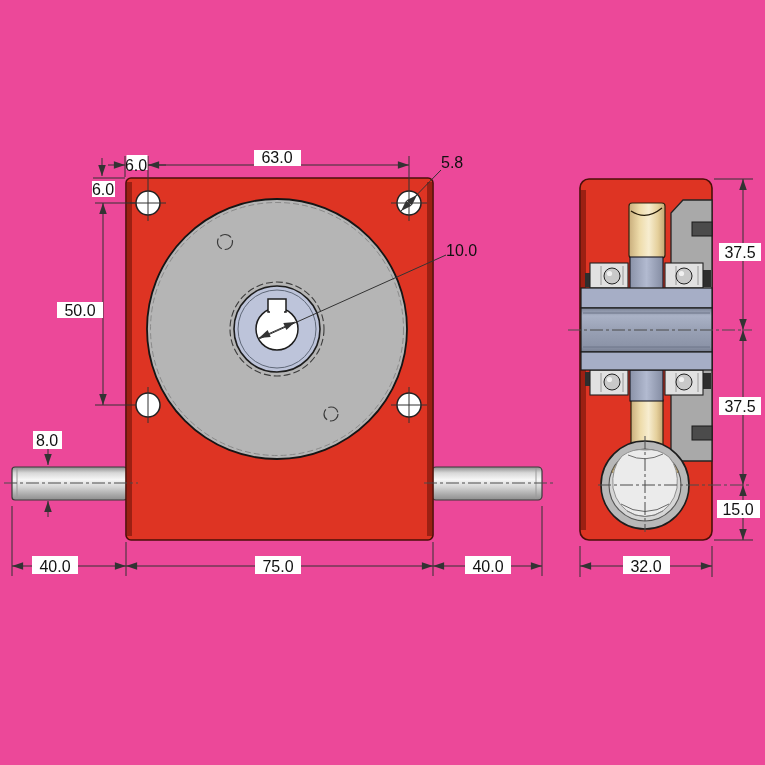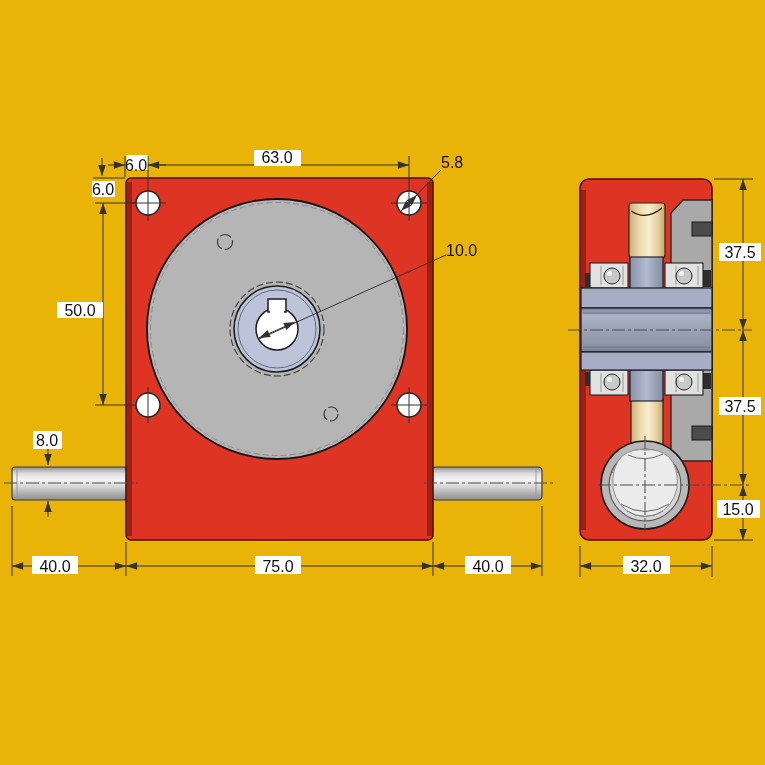--- a/index.html
+++ b/index.html
@@ -1,16 +1,16 @@
 <!DOCTYPE html>
 <html><head>
 <meta charset="utf-8">
 <style>
   html,body{margin:0;padding:0;background:#ffffff;}
-  .stage{width:765px;height:765px;position:relative;background:#eab308;overflow:hidden;}
+  .stage{width:765px;height:765px;position:relative;background:#ec4899;overflow:hidden;}
   svg{display:block;}
   .dim-text{font-family:"Liberation Sans", sans-serif;font-size:16px;fill:#111;}
   .thin{stroke:#333;stroke-width:1;fill:none;}
   .dimline{stroke:#333;stroke-width:1;fill:none;}
   .cline{stroke:#4a4a4a;stroke-width:1;fill:none;stroke-dasharray:13 3 3 3;}
 </style>
 </head>
 <body>
 
 <div class="stage">

